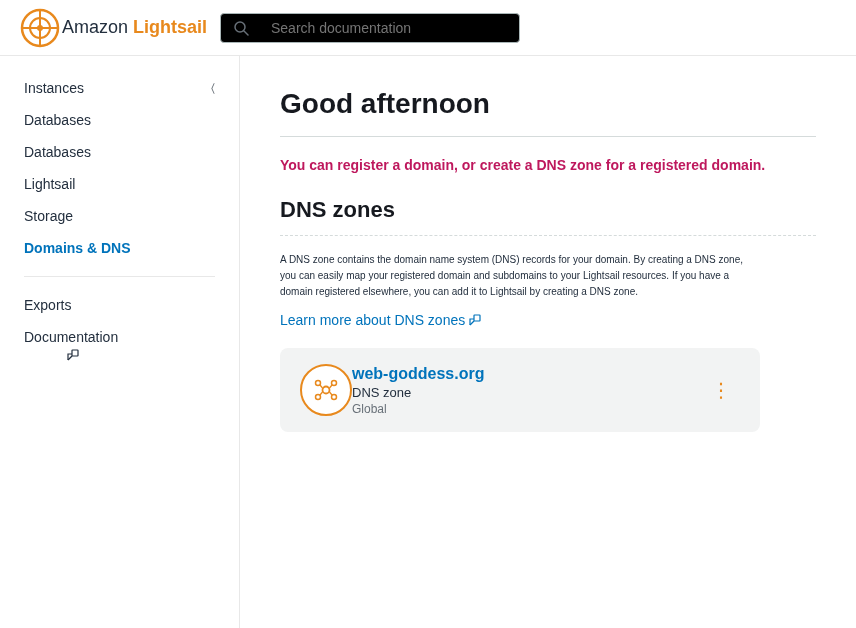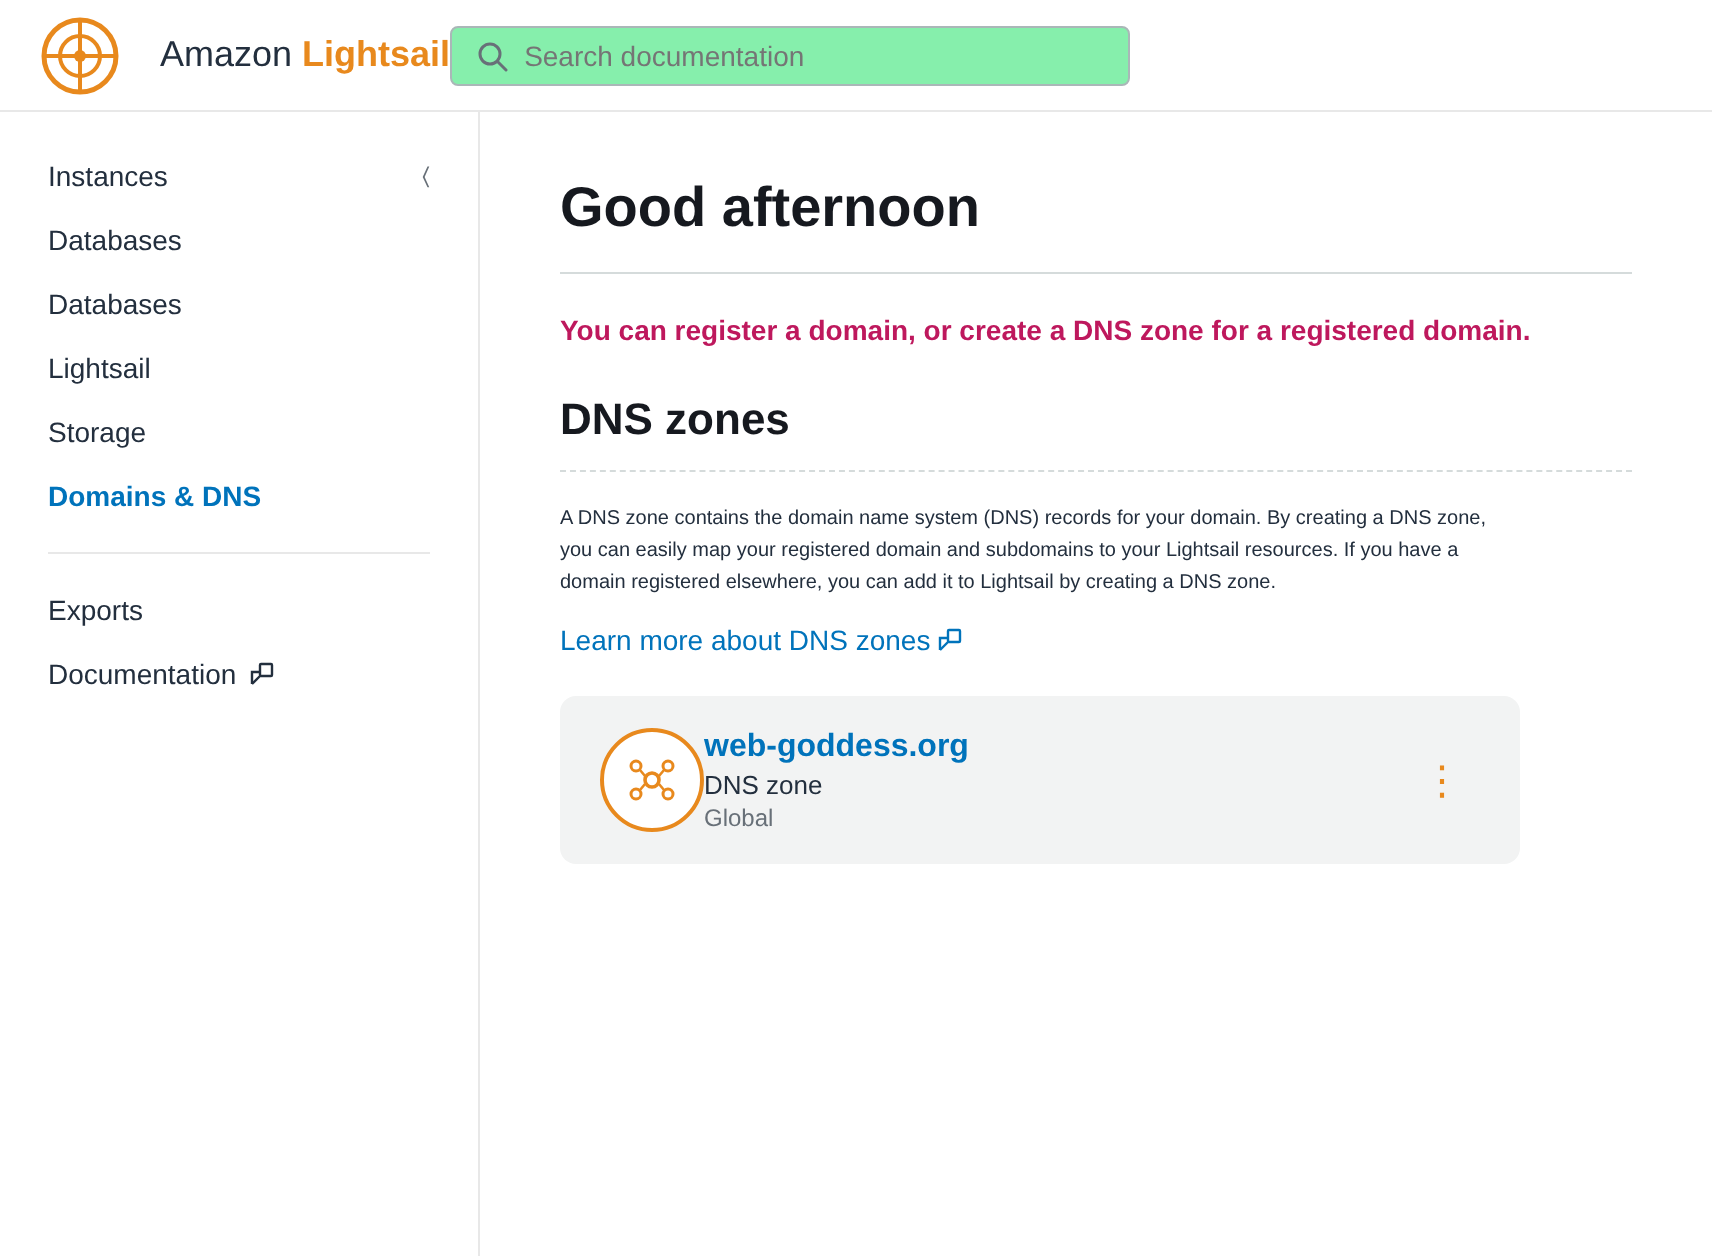--- a/index.html
+++ b/index.html
@@ -11,36 +11,36 @@
       align-items: center;
       padding: 0 20px;
       height: 56px;
       background: #fff;
       border-bottom: 1px solid #e8e8e8;
       flex-shrink: 0;
     }
     .logo-area {
       display: flex;
       align-items: center;
-      gap: 20px;
+      gap: 2px;
       min-width: 200px;
     }
     .logo-icon {
       width: 40px;
       height: 40px;
     }
     .search-bar {
       display: flex;
       align-items: center;
       border: 1px solid #aab7b8;
       border-radius: 4px;
       padding: 6px 12px;
-      width: 340px;
-      gap: 8px;
-      background: #86efac;
+      width: 300px;
+      gap: 22px;
+      background: #000000;
     }
     .search-bar input {
       border: none;
       outline: none;
       font-size: 14px;
       color: #687078;
       width: 100%;
       background: transparent;
     }
     .search-icon-svg {
@@ -83,20 +83,21 @@
     }
     .sidebar-divider {
       border: none;
       border-top: 1px solid #e8e8e8;
       margin: 12px 24px;
     }
     .sidebar-item-external {
       display: flex;
       align-items: center;
       gap: 4px;
+      flex-direction: column;
     }
 
     
     .main {
       flex: 1;
       overflow-y: auto;
       padding: 32px 40px;
       background: #fff;
     }
     .greeting {

